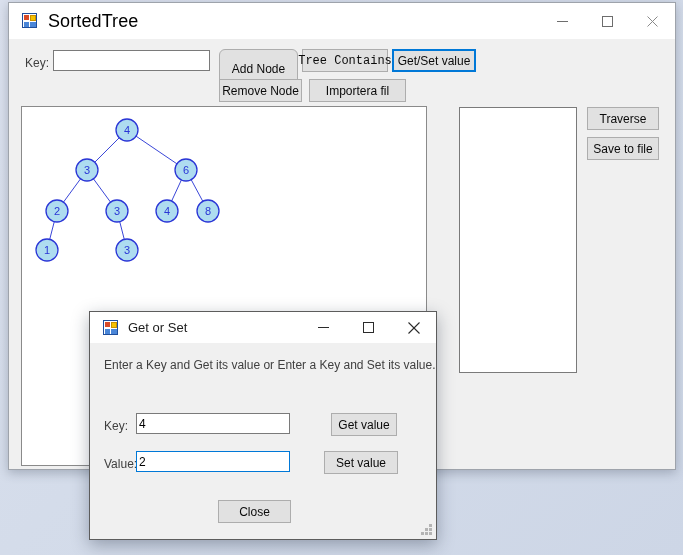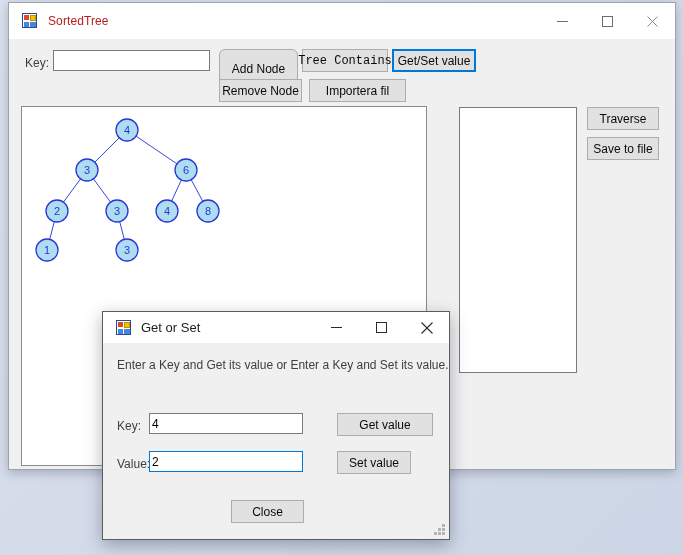--- a/index.html
+++ b/index.html
@@ -59,22 +59,22 @@
     box-sizing: border-box;
   }
   .vsicon i { position: absolute; display: block; }
   .vsicon .r { left: 1px; top: 1px;  width: 5px; height: 5px; background: #d94a28; }
   .vsicon .y { left: 7px; top: 1px;  width: 6px; height: 6px; background: #f6c200; border:1px solid #c89000; box-sizing:border-box;}
   .vsicon .b1{ left: 1px; top: 8px;  width: 5px; height: 5px; background: #4a86d8; }
   .vsicon .b2{ left: 7px; top: 8px;  width: 6px; height: 5px; background: #4a86d8; }
 
   .title-text {
     margin-left: 10px;
-    font-size: 12px;
-    color: #b91c1c;
+    font-size: 18px;
+    color: #000000;
     letter-spacing: .1px;
   }
   .win-controls {
     position: absolute;
     right: 0; top: 0;
     height: 36px;
     display: flex;
   }
   .win-btn {
     width: 45px; height: 36px;
@@ -161,21 +161,20 @@
   #dialog {
     position: absolute;
     left: 89px;
     top: 311px;
     width: 348px;
     height: 229px;
     background: #f0f0f0;
     border: 1px solid #5c5c5c;
     box-shadow: 0 5px 16px rgba(30,40,60,.35);
     box-sizing: border-box;
-    margin-left: 13px;
   }
   .dlg-titlebar {
     height: 31px;
     background: #ffffff;
     display: flex;
     align-items: center;
     position: relative;
   }
   .dlg-title-text {
     margin-left: 9px;
@@ -354,21 +353,21 @@
   <div class="dlg-client">
 
     <div class="lbl" style="left:14px; top:15px; font-size:12px;">Enter a Key and Get its value or Enter a Key and Set its value.</div>
 
     <div class="lbl" style="left:14px; top:76px;">Key:</div>
     <input class="tbox" style="left: 46px; top: 70px; width: 154px; height: 21px;" value="4">
 
     <div class="lbl" style="left:14px; top:114px;">Value:</div>
     <input class="tbox focused" style="left: 46px; top: 108px; width: 154px; height: 21px;" value="2">
 
-    <div class="btn" style="left:234px; top:70px; width:96px; height:23px;">Get value</div>
+    <div class="btn" style="left:241px; top:70px; width:66px; height:23px;">Get value</div>
     <div class="btn" style="left:234px; top:108px; width:74px; height:23px;">Set value</div>
 
     <div class="btn" style="left:128px; top:157px; width:73px; height:23px;">Close</div>
 
     <div class="grip">
       <i style="left:9px; top:1px;"></i>
       <i style="left:9px; top:5px;"></i>
         <i style="left:5px; top:5px;"></i>
       <i style="left:9px; top:9px;"></i>
         <i style="left:5px; top:9px;"></i>

